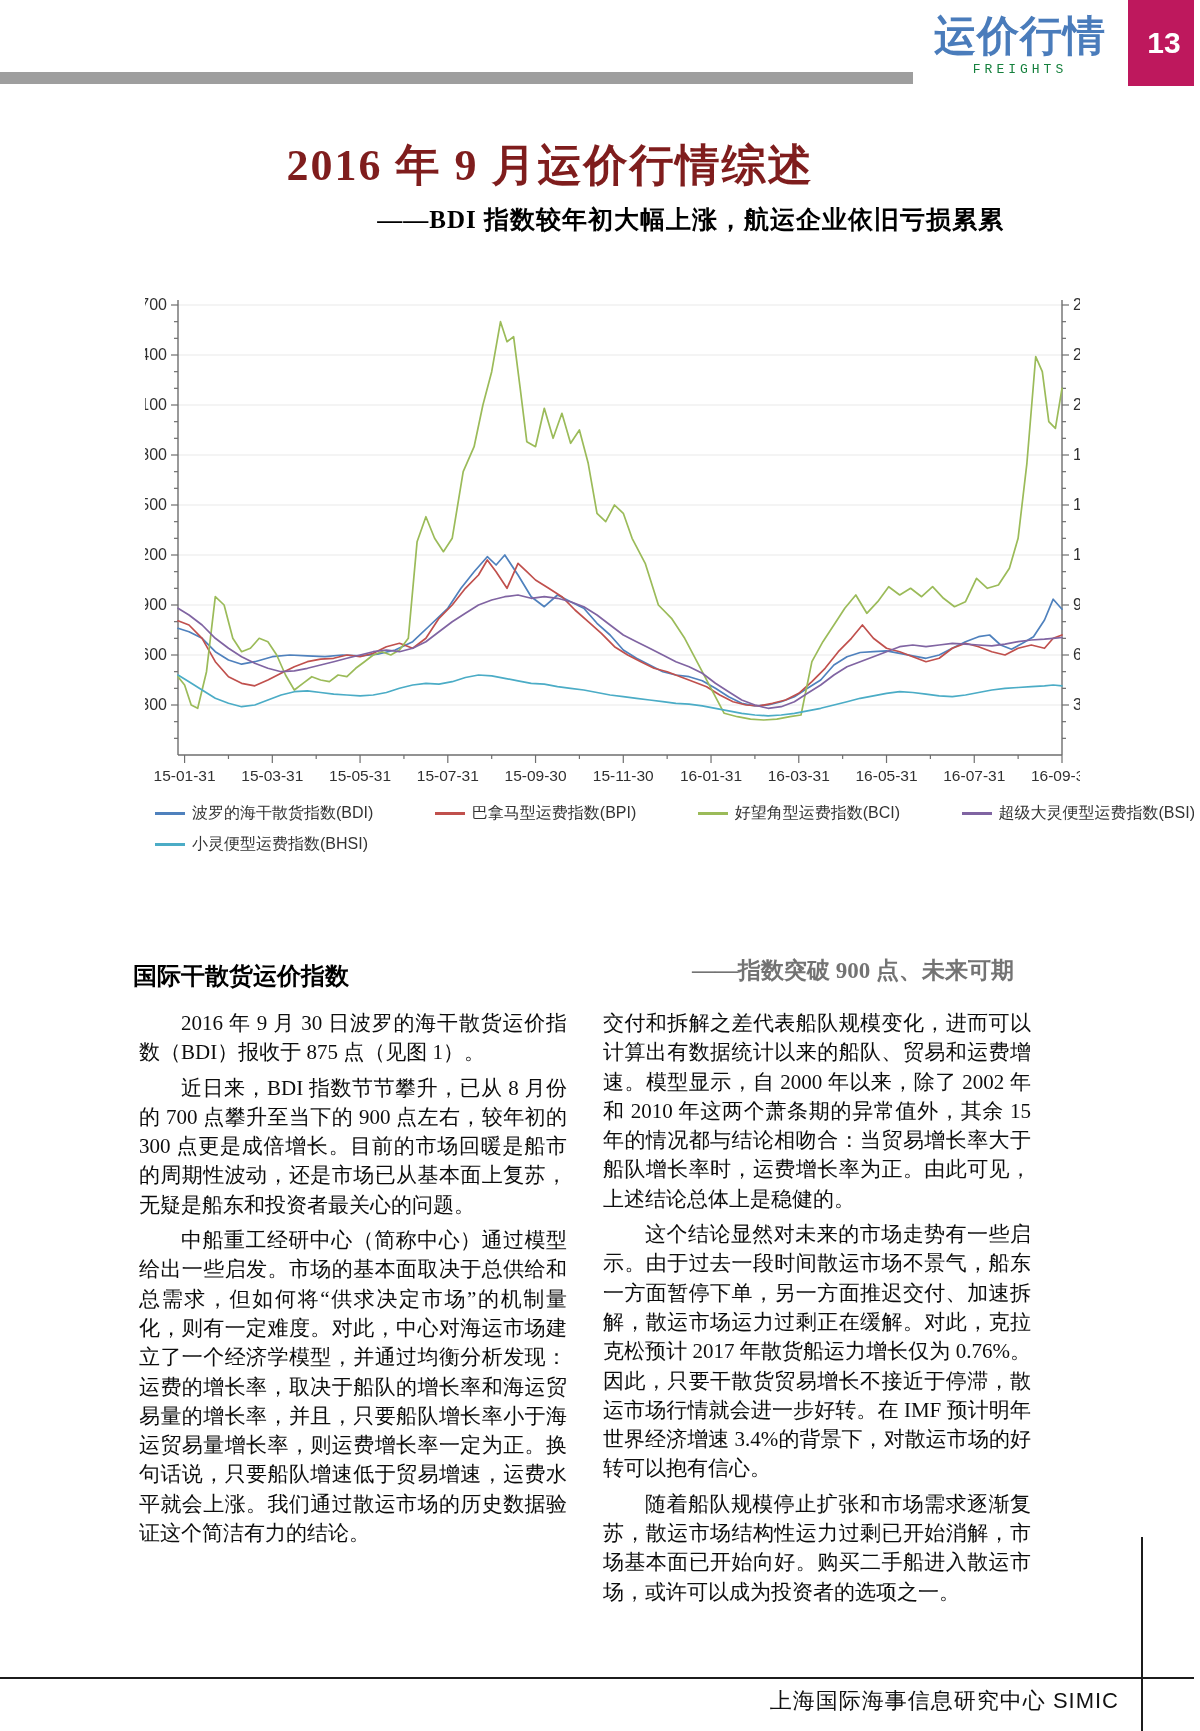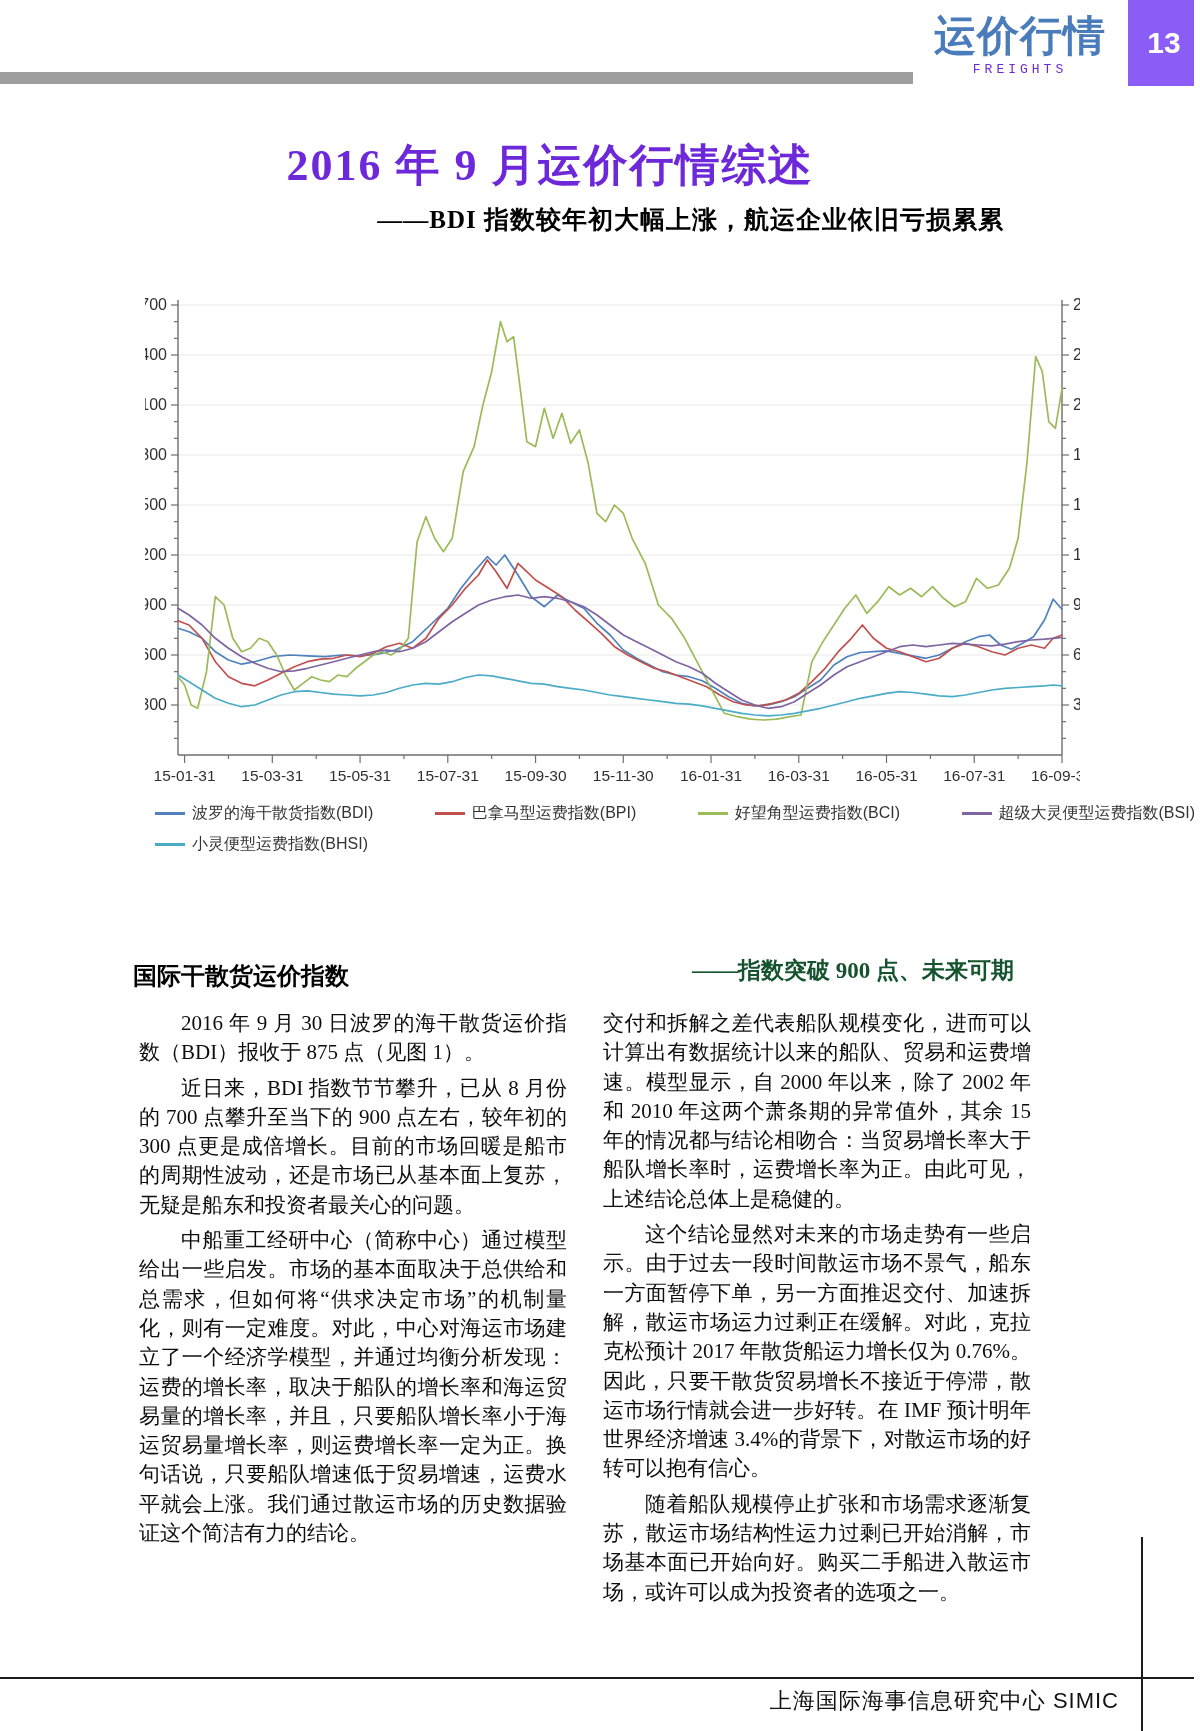--- a/index.html
+++ b/index.html
@@ -4,47 +4,47 @@
 <style>
   html,body{margin:0;padding:0;background:#fff;}
   .page{position:relative;width:1194px;height:1731px;background:#ffffff;overflow:hidden;
         font-family:"Liberation Serif","DejaVu Serif",serif;color:#111;}
   
   .gray-rule{position:absolute;left:0;top:72px;width:913px;height:12px;background:#9e9e9e;}
   .header-block{position:absolute;top:12px;right:88px;width:172px;text-align:center;}
   .header-cn{font-family:"Liberation Sans","DejaVu Sans",sans-serif;font-weight:bold;
              font-size:42px;line-height:48px;color:#4a7cbb;letter-spacing:1px;white-space:nowrap;}
   .header-en{font-family:"Liberation Mono","DejaVu Sans Mono",monospace;font-size:13px;
-             letter-spacing:4px;color:#6d28d9;margin-top:2px;}
-  .page-badge{position:absolute;left:1128px;top:0;width:72px;height:86px;background:#8b5cf6;
+             letter-spacing:4px;color:#15803d;margin-top:2px;}
+  .page-badge{position:absolute;left:1128px;top:0;width:72px;height:86px;background:#be185d;
               display:flex;align-items:center;justify-content:center;
               font-family:"Liberation Sans","DejaVu Sans",sans-serif;
               font-size:30px;font-weight:bold;color:#fff;}
   
   .article-title{position:absolute;left:0;top:136px;width:1100px;text-align:center;
-                 font-size:44px;font-weight:bold;letter-spacing:2px;color:#6d28d9;}
+                 font-size:44px;font-weight:bold;letter-spacing:2px;color:#7f1d1d;}
   .article-subtitle{position:absolute;right:190px;top:203px;font-size:25px;font-weight:bold;
                     letter-spacing:1px;color:#000;white-space:nowrap;}
   
   .chart-block{position:absolute;left:145px;top:255px;width:1055px;height:600px;}
   .chart-svg{position:absolute;left:0;top:0;}
   .legend{position:absolute;left:10px;top:548px;width:1040px;
           font-family:"Liberation Sans","DejaVu Sans",sans-serif;font-size:16px;color:#333;}
   .legend-row{display:flex;justify-content:space-between;align-items:center;}
   .legend-row.second{justify-content:flex-start;margin-top:10px;}
   .legend-item{display:flex;align-items:center;white-space:nowrap;}
   .legend-swatch{display:inline-block;width:30px;height:3px;margin-right:7px;}
   .chart-caption{position:absolute;left:0;top:863px;width:1200px;text-align:center;
                  font-size:19px;color:#111;}
   
   .section-heading{position:absolute;left:133px;top:960px;
                    font-family:"Liberation Sans","DejaVu Sans",sans-serif;
                    font-size:24px;font-weight:bold;color:#000;}
   .section-subheading{position:absolute;right:180px;top:955px;font-size:23px;font-weight:bold;
-                      color:#14532d;white-space:nowrap;text-align:center;}
+                      color:#737373;white-space:nowrap;text-align:center;}
   
   .column{position:absolute;top:1003px;width:440px;font-size:21px;line-height:29.3px;
           text-align:justify;color:#0d0d0d;}
   .column.left{left:133px;}
   .column.right{left:597px;}
   .body-para{margin:6px;}
   .body-para.ind{text-indent:2em;}
   
   .footer-rule{position:absolute;left:0;top:1677px;width:1200px;height:2px;background:#1c1c1c;}
   .footer-vrule{position:absolute;left:1141px;top:1537px;width:2px;height:194px;background:#1c1c1c;}

